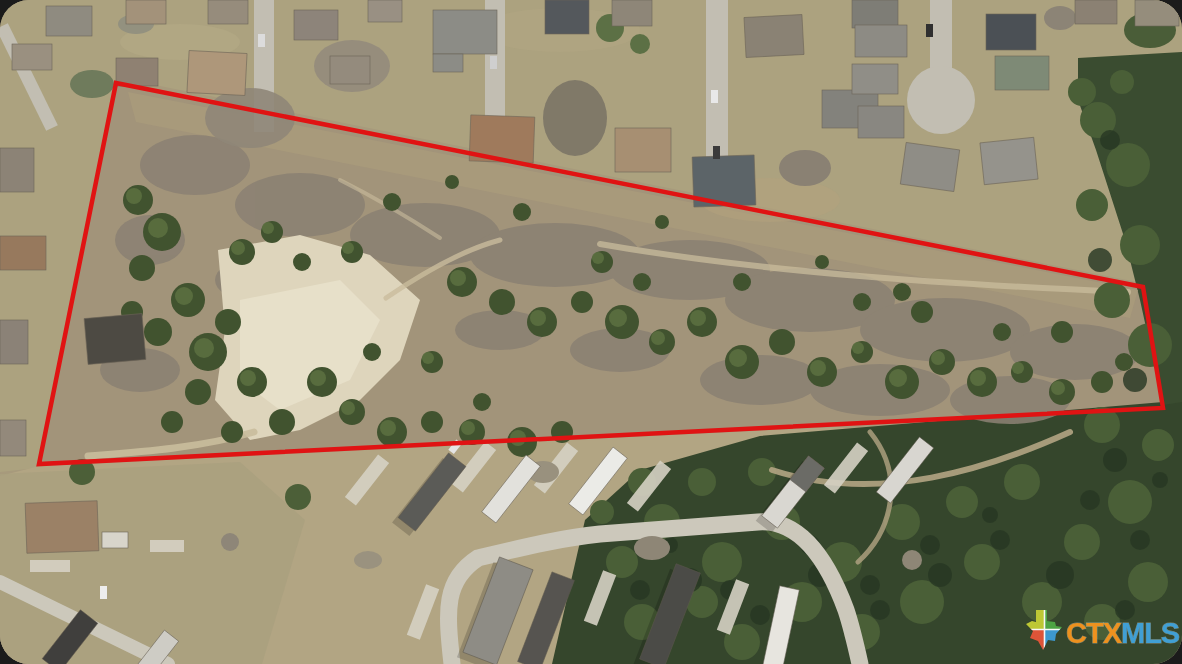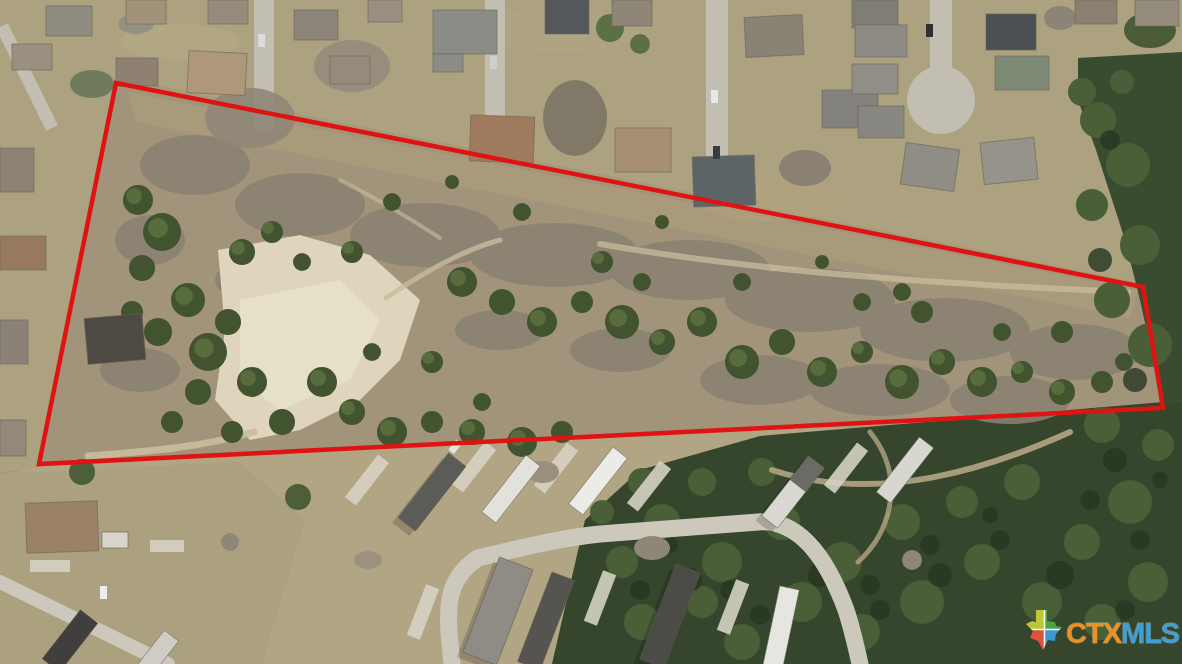--- a/index.html
+++ b/index.html
@@ -1,17 +1,17 @@
 <!DOCTYPE html>
 <html><head>
 <meta charset="utf-8">
 <title>Aerial Property Photo</title>
 <style>
   html,body{margin:0;padding:0;background:#1b1b1b;}
-  .stage{position:relative;width:1182px;height:664px;overflow:hidden;font-family:"Liberation Sans",sans-serif;}
+  .stage{position:relative;width:1182px;height:664px;overflow:hidden;font-family:"Liberation Sans",sans-serif;border-radius:29px;}
   svg{display:block;}
   text{font-family:"Liberation Sans","DejaVu Sans",sans-serif;}
 </style>
 </head>
 <body>
 
 <div class="stage">
 <svg width="1182" height="664" viewBox="0 0 1182 664">
   <defs>
     <clipPath id="txclip">

